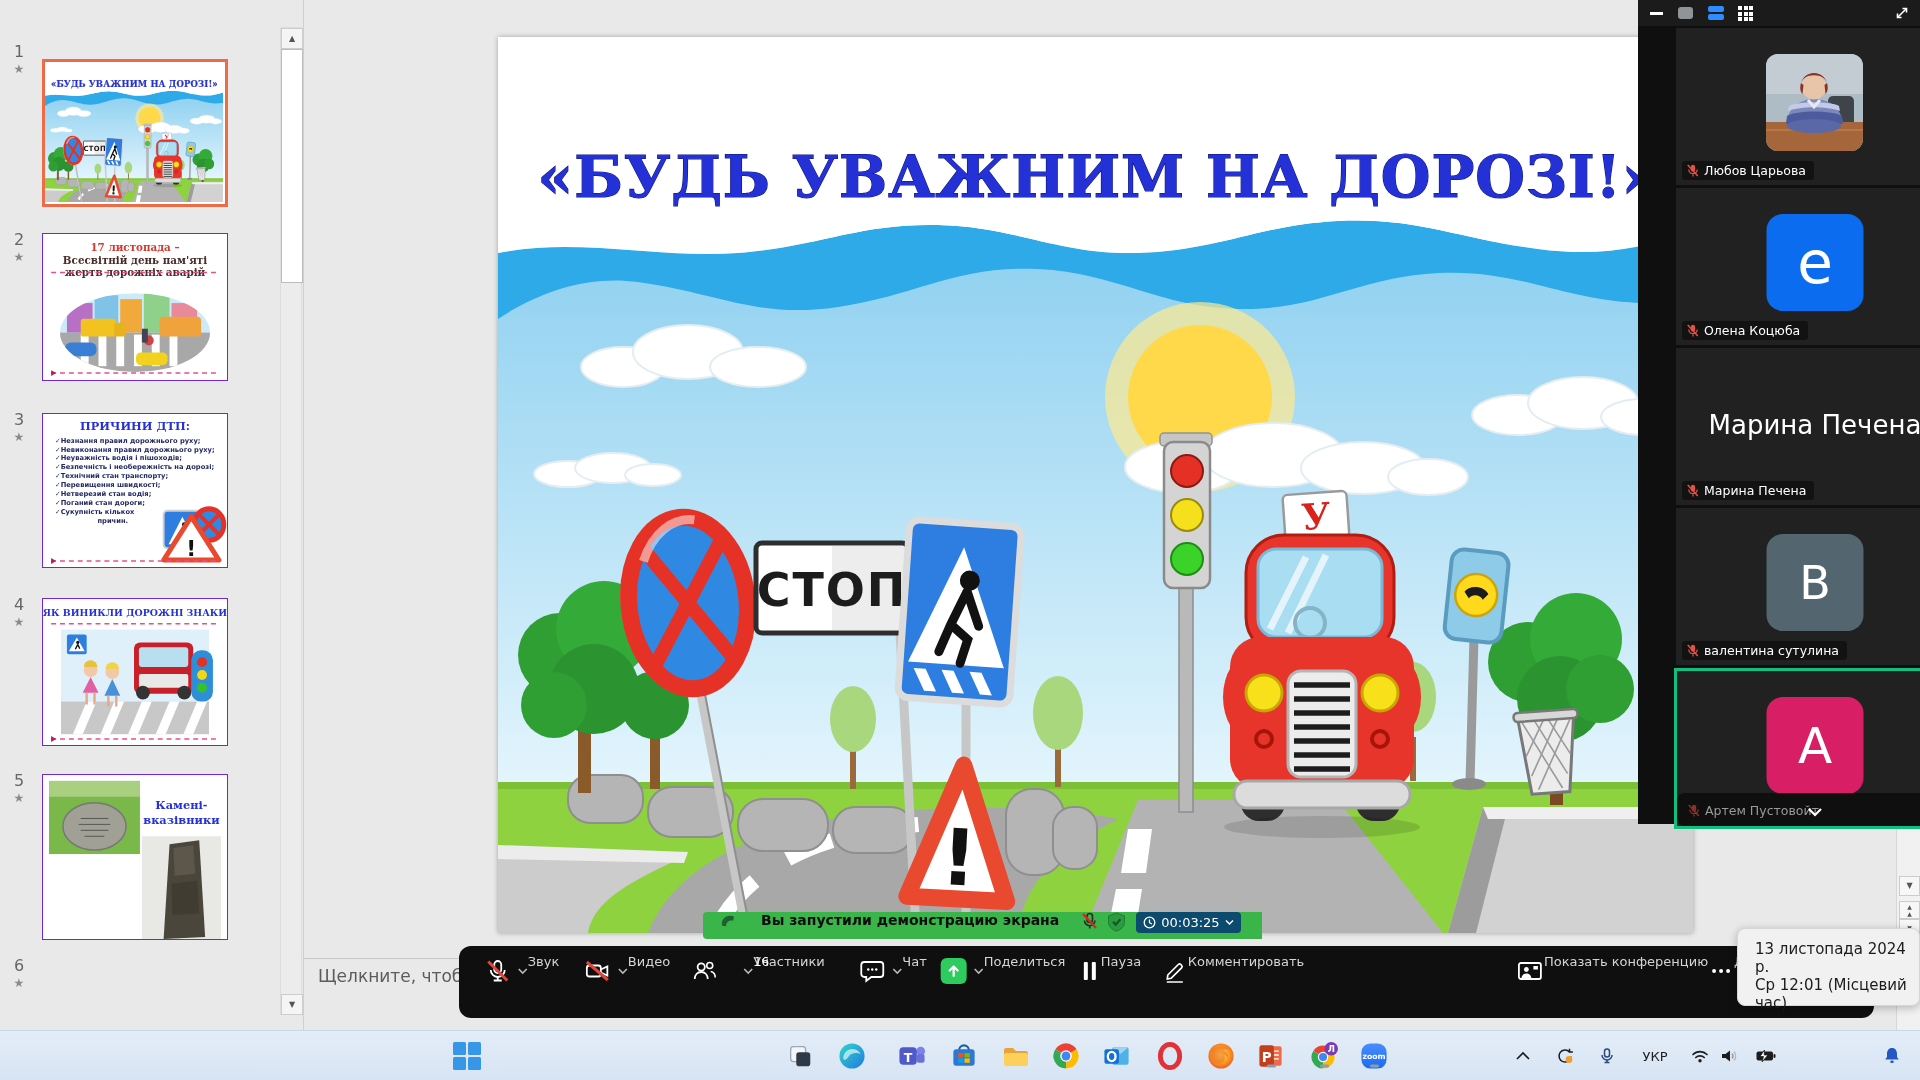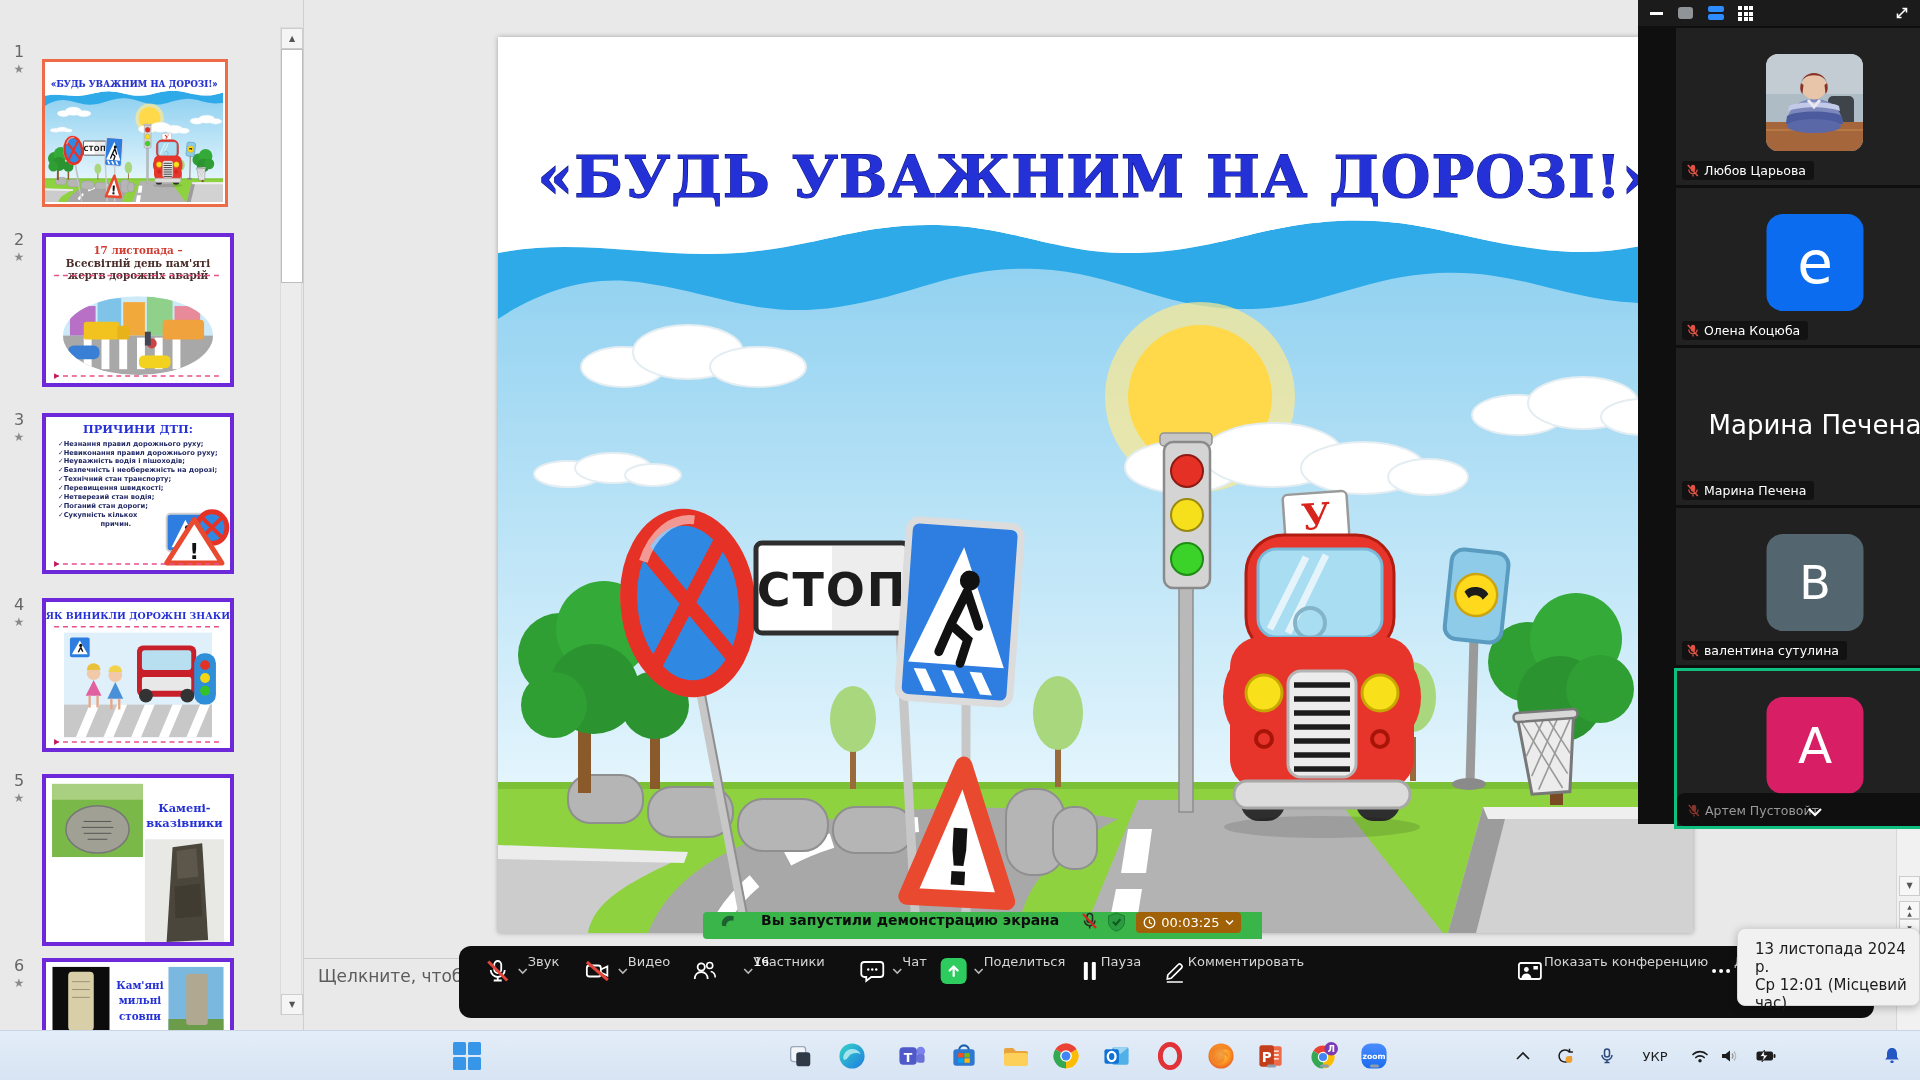--- a/index.html
+++ b/index.html
@@ -4,40 +4,40 @@
 <style>
   html,body{margin:0;padding:0;width:1920px;height:1080px;overflow:hidden;
     font-family:"DejaVu Sans","Liberation Sans",sans-serif;}
   .abs{position:absolute;}
   #screen{position:relative;width:1920px;height:1080px;background:#e9e9e9;}
 
   
   #thumb-panel{left:0;top:0;width:303px;height:1080px;background:#e9e9e9;border-right:1px solid #cfcfcf;}
   .thumb-num{color:#666;font-size:16px;width:26px;text-align:center;}
   .thumb-star{color:#8a8a8a;font-size:12px;width:26px;text-align:center;}
-  .thumb-box{background:#fff;border:4px solid #6d28d9;overflow:hidden;}
+  .thumb-box{background:#fff;border:1px solid #6d28d9;overflow:hidden;}
   .thumb-box.selected{border:3px solid #ed6c47;}
   .tscroll{left:280px;top:27px;width:22px;height:988px;background:#ececec;border:1px solid #dcdcdc;box-sizing:border-box;}
   .tsbtn{position:absolute;left:0;width:20px;height:19px;background:#f5f5f5;border:1px solid #cdcdcd;
     color:#555;font-size:8px;text-align:center;line-height:19px;}
   .tsthumb{position:absolute;left:0;top:21px;width:20px;height:232px;background:#fff;border:1px solid #bdbdbd;}
 
   
   #slide{left:498px;top:37px;width:1195px;height:896px;background:#fff;box-shadow:0 0 5px rgba(0,0,0,.3);}
   #notes-line{left:303px;top:958px;width:1617px;height:1px;background:#c9c9c9;}
   #notes-text{left:318px;top:966px;color:#5c5c5c;font-size:17px;}
   .msbar{left:1896px;top:822px;width:24px;height:208px;background:#f1f1f1;border-left:1px solid #d7d7d7;}
   .msbtn{position:absolute;left:2px;width:19px;background:#f7f7f7;border:1px solid #ccc;color:#555;
     text-align:center;}
 
   
   #banner{left:703px;top:912px;height:27px;z-index:20;display:flex;}
   #banner-green{width:559px;background:#39b54a;border-radius:4px 0 0 4px;display:flex;align-items:flex-start;}
   #banner-msg{color:#0d0d0d;font-weight:bold;font-size:14px;margin-left:24px;}
-  #timer-pill{background:#a16207;border-radius:4px;height:21px;display:flex;align-items:center;
+  #timer-pill{background:#0c4a6e;border-radius:4px;height:21px;display:flex;align-items:center;
     padding:0 7px;margin-left:10px;color:#fff;font-size:13px;gap:5px;}
   #banner-red{width:330px;background:#dd4242;border-radius:0 4px 4px 0;display:flex;align-items:center;justify-content:center;gap:8px;}
   #banner-red span{color:#fff;font-weight:bold;font-size:13.5px;}
   .stop-sq{width:9px;height:9px;border:2px solid #fff;display:inline-block;}
 
   
   #ztoolbar{left:459px;top:946px;width:1415px;height:72px;background:#0f0f0f;border-radius:12px;z-index:21;}
   .zt-item{position:absolute;top:7px;transform:translateX(-50%);display:flex;flex-direction:row;align-items:flex-start;cursor:default;}
   .zt-iconrow{height:36px;display:flex;align-items:center;gap:7px;}
   .zt-label{color:#d5d5d5;font-size:13px;margin-top:1px;white-space:nowrap;}
@@ -405,38 +405,20 @@
         <text class="serif" x="140" y="50" text-anchor="middle" font-size="11.5" font-weight="bold" fill="#2531d6">вказівники</text>
         <rect x="100" y="62" width="80" height="104" fill="#e8e8e4"></rect>
         <path d="M128,70 L158,66 L164,164 L122,166 Z" fill="#4a463c"></path>
         <path d="M132,74 L152,71 L154,100 L133,102 Z" fill="#5c574a"></path>
         <path d="M130,110 L156,107 L158,140 L131,142 Z" fill="#403c32"></path>
       </svg>
     </div>
 
     <div class="abs thumb-num" style="left:6px;top:956px;">6</div>
     <div class="abs thumb-star" style="left:6px;top:976px;">★</div>
-    <div class="abs thumb-box" style="left:42px;top:958px;width:184px;height:115px;">
-      <svg width="184" height="115" viewBox="0 0 186 117">
-        <rect width="186" height="117" fill="#fff"></rect>
-        <rect x="6" y="5" width="58" height="68" fill="#0c0c0c"></rect>
-        <rect x="22" y="10" width="26" height="60" rx="4" fill="#d8cfa8"></rect>
-        <g stroke="#9a9178" stroke-width="1">
-            <line x1="26" y1="20" x2="44" y2="20"></line>
-            <line x1="26" y1="28" x2="44" y2="28"></line>
-            <line x1="26" y1="36" x2="44" y2="36"></line>
-          </g>
-        <text class="serif" x="95" y="27" text-anchor="middle" font-size="10.5" font-weight="bold" fill="#2531d6">Кам'яні</text>
-        <text class="serif" x="95" y="43" text-anchor="middle" font-size="10.5" font-weight="bold" fill="#2531d6">мильні</text>
-        <text class="serif" x="95" y="59" text-anchor="middle" font-size="10.5" font-weight="bold" fill="#2531d6">стовпи</text>
-        <rect x="124" y="5" width="56" height="68" fill="#7ab8e0"></rect>
-        <rect x="124" y="58" width="56" height="15" fill="#6a9c4a"></rect>
-        <rect x="142" y="12" width="22" height="52" rx="3" fill="#b0a890"></rect>
-      </svg>
-    </div>
 
     <div class="tscroll abs">
       <div class="tsbtn" style="top:0;">▲</div>
       <div class="tsthumb"></div>
       <div class="tsbtn" style="top:966px;">▼</div>
     </div>
   </div>
 
   <div id="slide" class="abs">
     <svg id="scene" width="1195" height="896" viewBox="0 0 1195 896" preserveAspectRatio="none">

